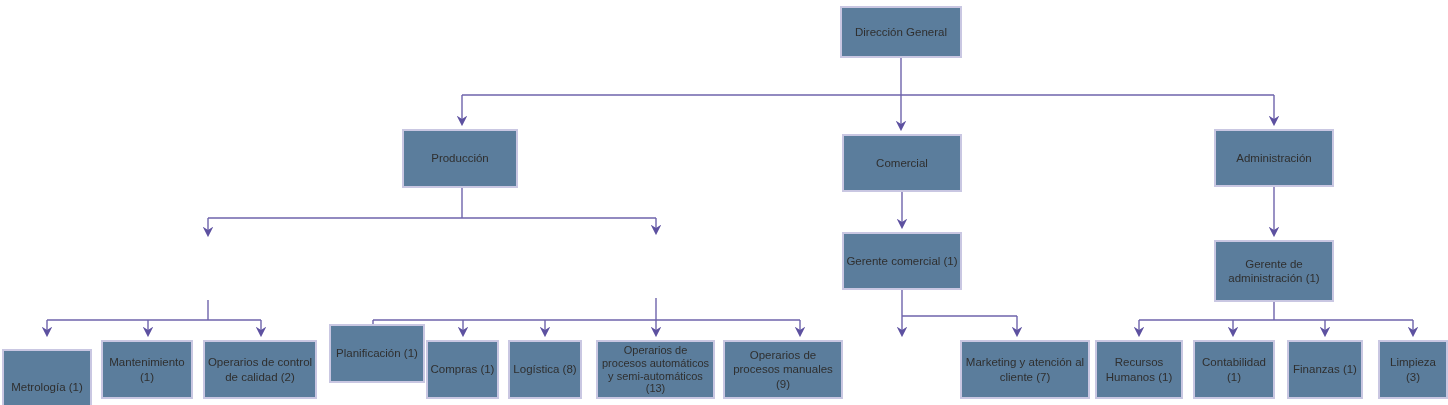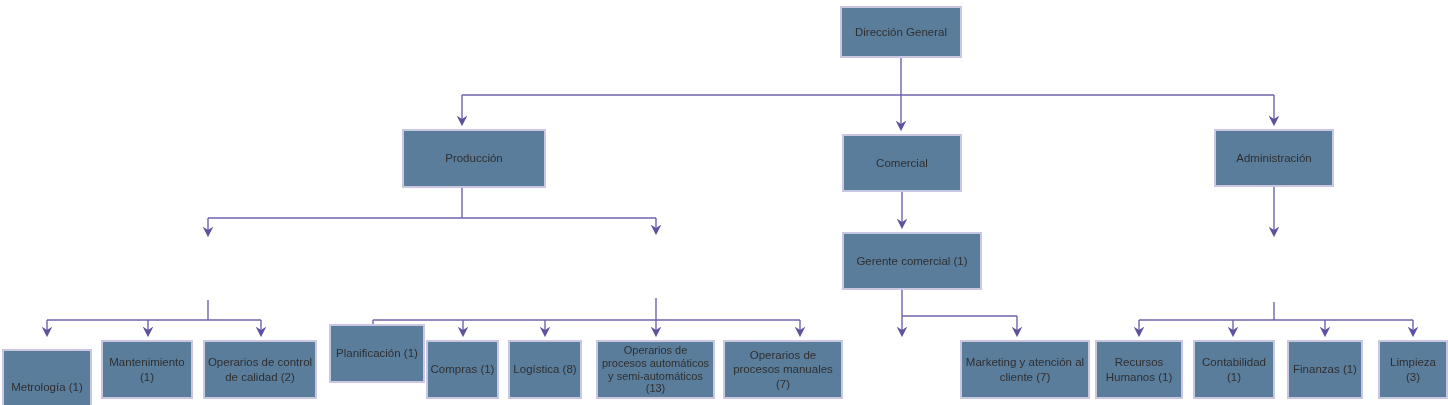--- a/index.html
+++ b/index.html
@@ -74,32 +74,35 @@
     <path class="edge" d="M1139 320 V334" marker-end="url(#arrow)"></path>
     <path class="edge" d="M1233 320 V334" marker-end="url(#arrow)"></path>
     <path class="edge" d="M1325 320 V334" marker-end="url(#arrow)"></path>
     <path class="edge" d="M1413 320 V334" marker-end="url(#arrow)"></path>
   </svg>
 
   <div class="node" style="left:840px;top:6px;width:122px;height:52px">
       <span>Dirección General</span>
     </div>
 
-  <div class="node" style="left:402px;top:129px;width:144px;height:59px">
+  <div class="node" style="left:402px;top:129px;width:116px;height:59px">
       <span>Producción</span>
     </div>
   <div class="node" style="left:842px;top:134px;width:120px;height:58px">
       <span>Comercial</span>
     </div>
   <div class="node" style="left:1214px;top:129px;width:120px;height:58px">
       <span>Administración</span>
     </div>
 
-  <div class="node" style="left:842px;top:232px;width:140px;height:58px">
+  <div class="node" style="left:842px;top:232px;width:120px;height:58px">
       <span>Gerente comercial (1)</span>
+    </div>
+  <div class="node" style="left:1214px;top:240px;width:120px;height:62px">
+      <span>Gerente de administración (1)</span>
     </div>
 
   <div class="node" style="left:2px;top:349px;width:90px;height:77px">
       <span>Metrología (1)</span>
     </div>
   <div class="node" style="left:101px;top:340px;width:92px;height:59px">
       <span>Mantenimiento (1)</span>
     </div>
   <div class="node" style="left:203px;top:340px;width:114px;height:59px">
       <span>Operarios de control de calidad (2)</span>
@@ -110,21 +113,21 @@
   <div class="node" style="left:426px;top:340px;width:73px;height:59px">
       <span>Compras (1)</span>
     </div>
   <div class="node" style="left:508px;top:340px;width:74px;height:59px">
       <span>Logística (8)</span>
     </div>
   <div class="node" style="left:596px;top:340px;width:119px;height:59px;font-size:11px;line-height:1.15">
       <span>Operarios de procesos automáticos y semi-automáticos (13)</span>
     </div>
   <div class="node" style="left:723px;top:340px;width:120px;height:59px">
-      <span>Operarios de procesos manuales (7)</span>
+      <span>Operarios de procesos manuales (9)</span>
     </div>
   <div class="node" style="left:960px;top:340px;width:130px;height:59px">
       <span>Marketing y atención al cliente (7)</span>
     </div>
   <div class="node" style="left:1095px;top:340px;width:88px;height:59px">
       <span>Recursos Humanos (1)</span>
     </div>
   <div class="node" style="left:1193px;top:340px;width:82px;height:59px">
       <span>Contabilidad (1)</span>
     </div>

